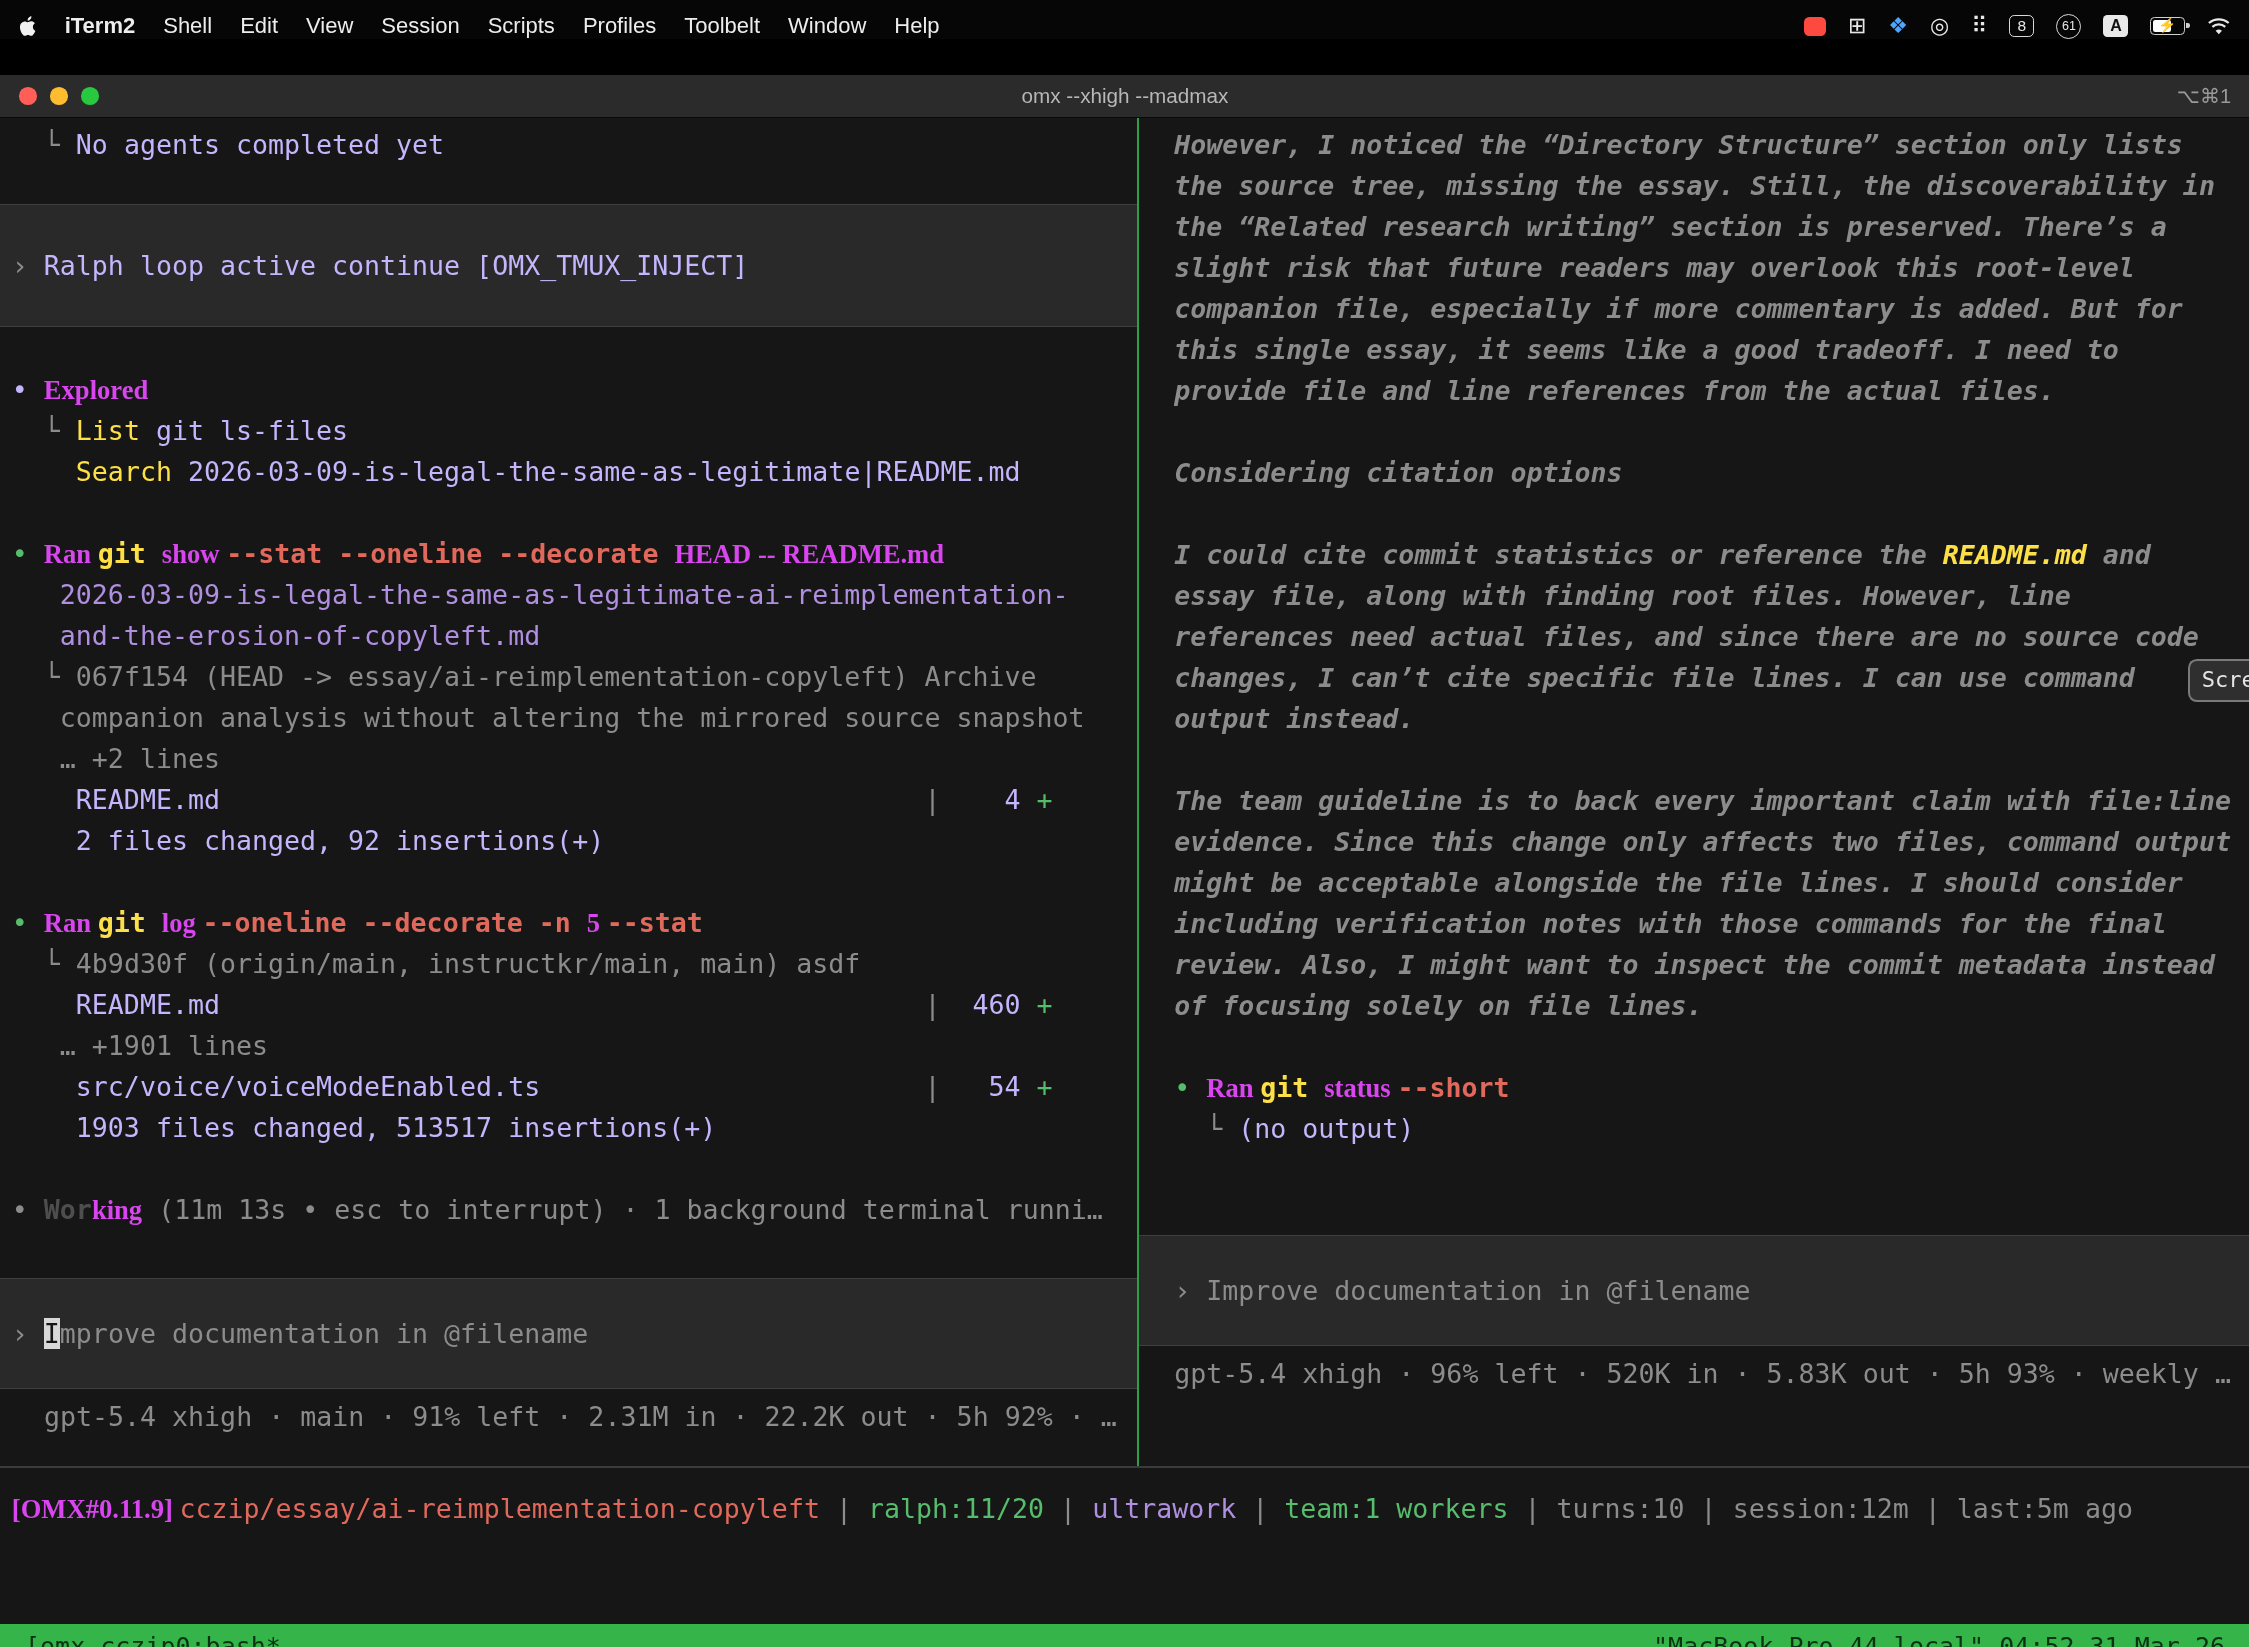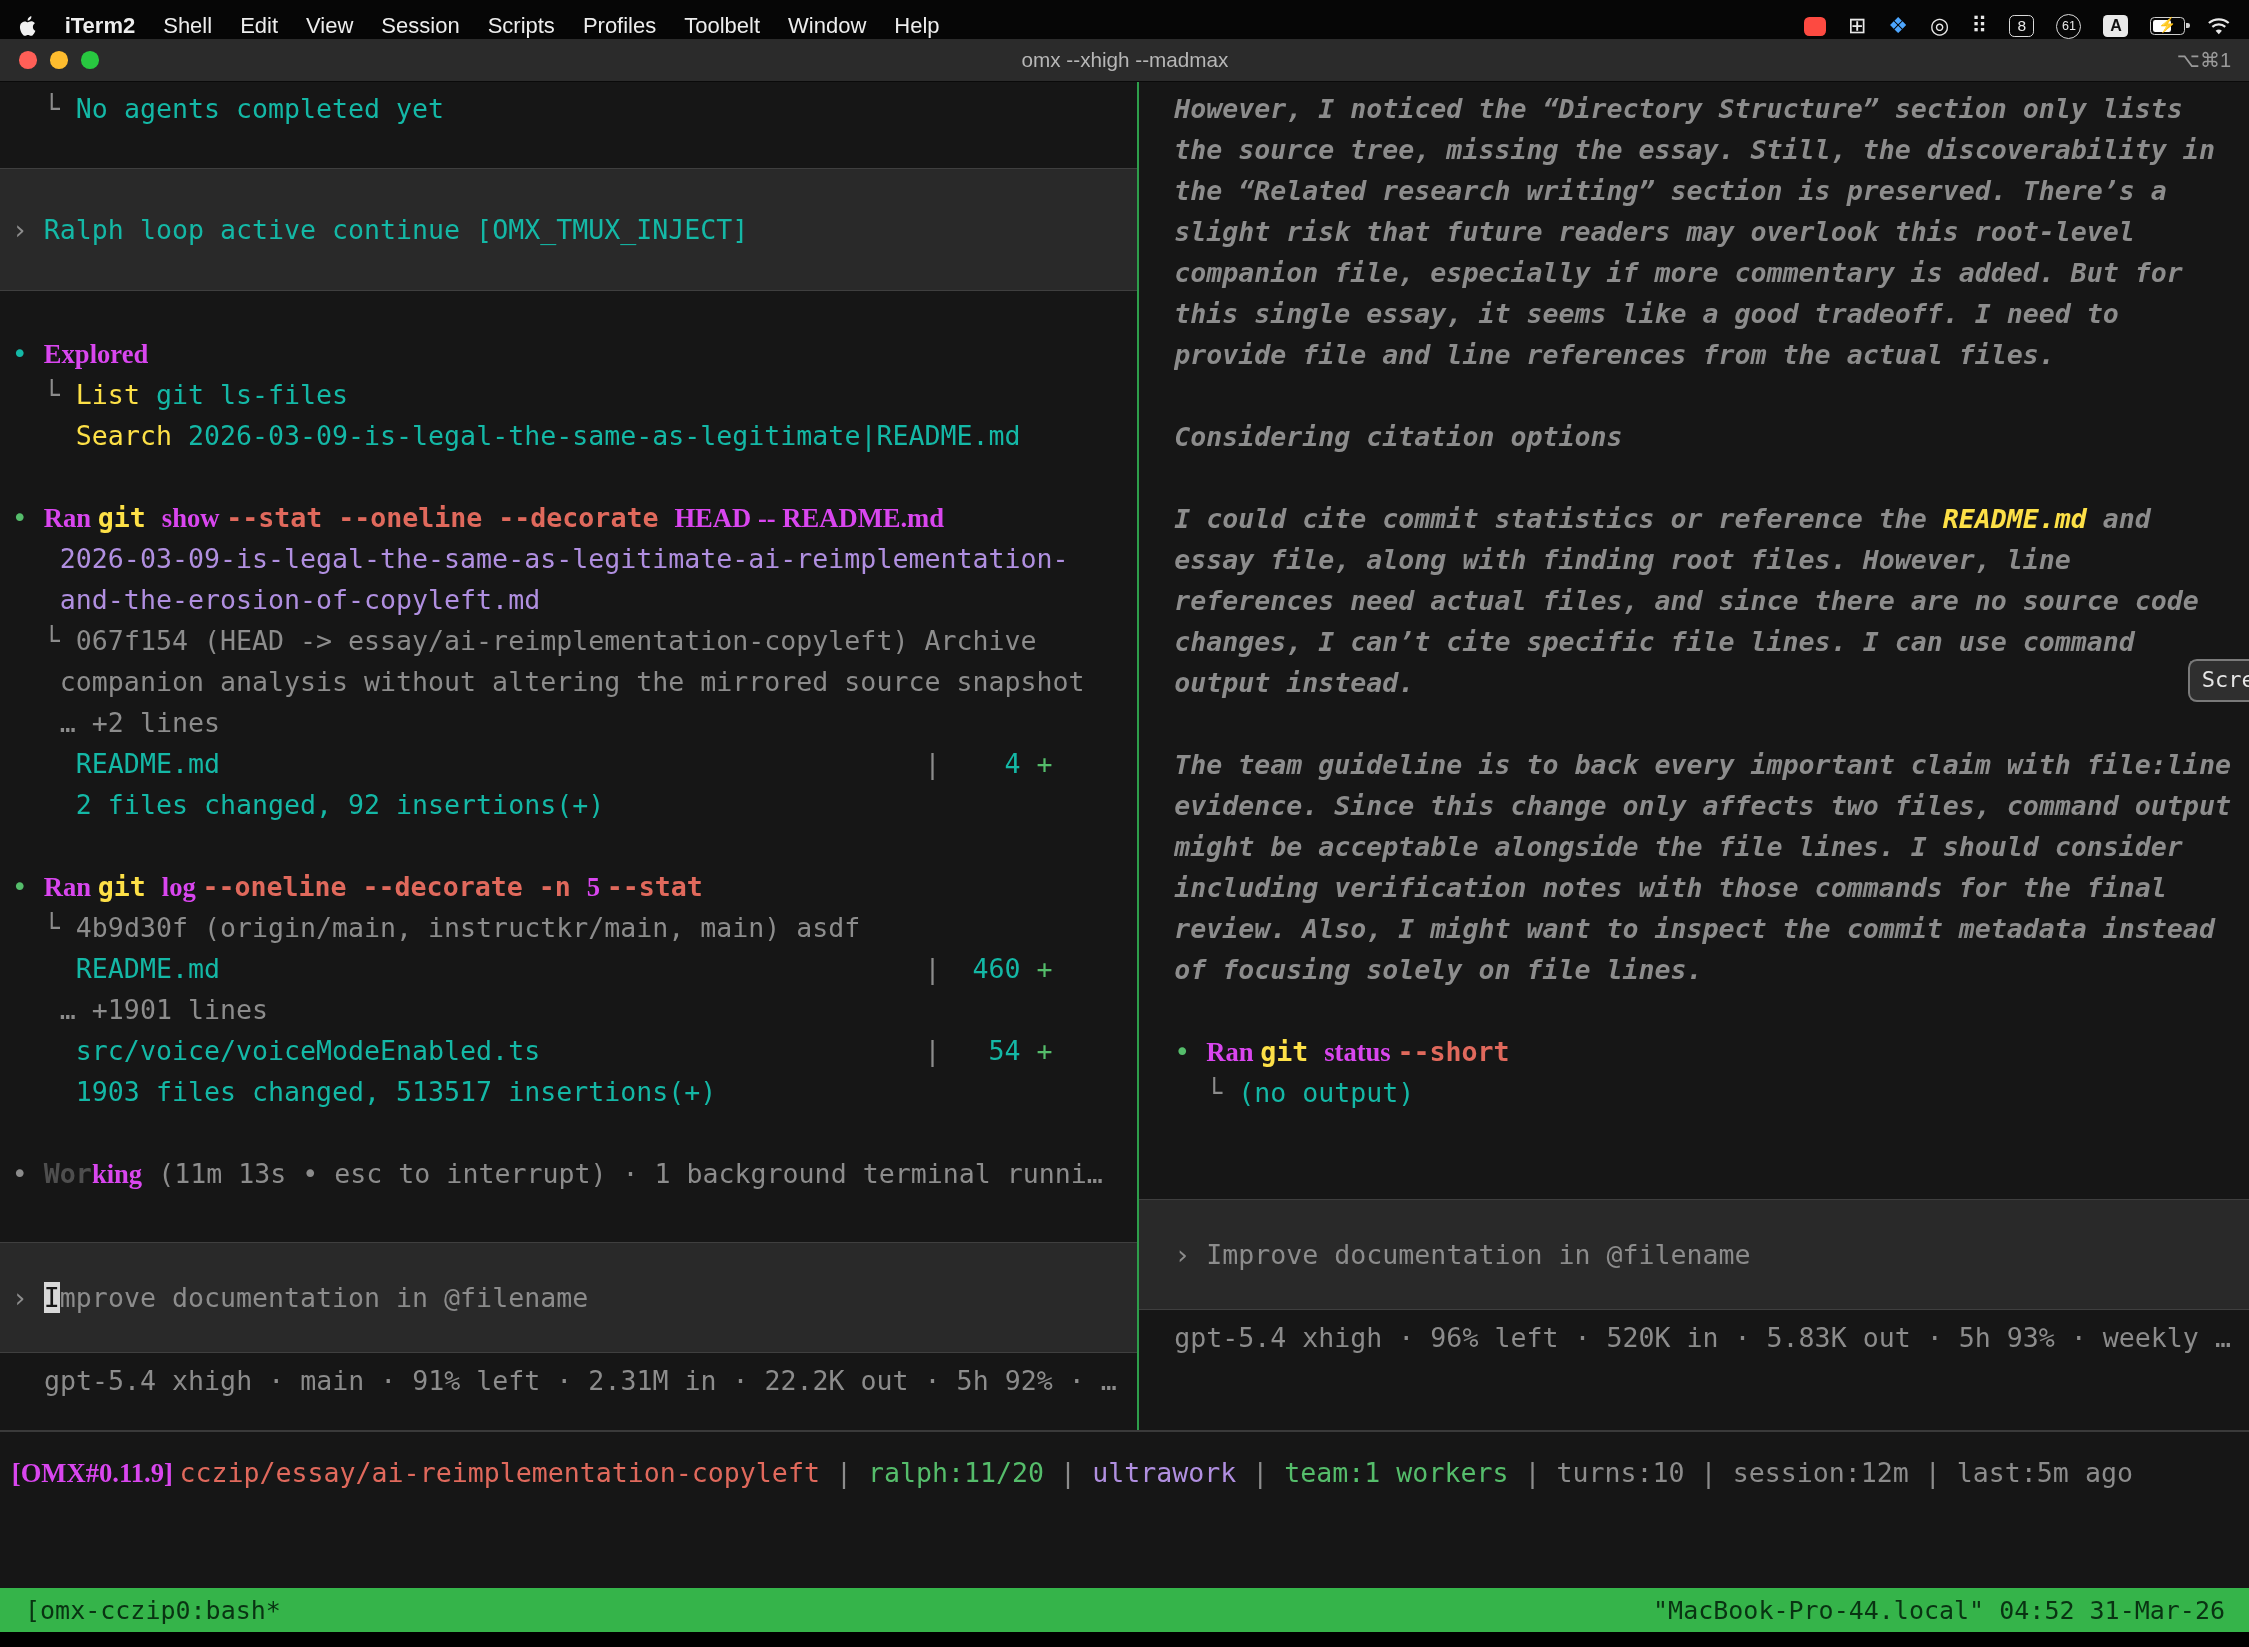--- a/index.html
+++ b/index.html
@@ -23,41 +23,41 @@
   .ic.inputsrc { width:25px; height:22px; background:#e9e9e9; color:#111; border-radius:4.4px;
                  font-size:16px; font-weight:700; }
   .ic.battery { position:relative; width:35px; height:17.7px; border:1.5px solid #cfcfcf; border-radius:4.4px; }
   .battery .bfill { position:absolute; left:1.5px; top:1.5px; bottom:1.5px; width:17.7px; background:#fff; border-radius:2.2px; }
   .battery .bnub { position:absolute; right:-5.2px; top:4.4px; width:3.7px; height:5.9px; background:#cfcfcf; border-radius:0 2.2px 2.2px 0; }
   .battery .bolt { position:absolute; left:7.4px; top:-2.2px; font-size:14.8px; color:#060606; }
 
   
   .title-bar { height:43px; background:#2b2b2b; border-bottom:1.5px solid #0a0a0a;
                display:flex; align-items:center; position:relative;
-               font-family:"Liberation Sans", sans-serif; }
+               font-family:"Liberation Sans", sans-serif;margin-top:36px; }
   .traffic { display:flex; gap:13.3px; padding-left:19px; z-index:2; }
   .tl { width:17.7px; height:17.7px; border-radius:50%; }
   .tl.red { background:#ff5f57; } .tl.yellow { background:#febc2e; } .tl.green { background:#28c840; }
   .win-title { position:absolute; left:0; right:0; text-align:center; color:#b7b7b7; font-size:20.7px; }
   .win-shortcut { margin-left:auto; padding-right:19px; color:#9a9a9a; font-size:20px; z-index:2; }
 
   
   .term { height:1550px; background:#161616; display:flex; flex-direction:column; }
   .panes { display:flex; height:1348px; overflow:hidden; }
   .pane { overflow:hidden; }
   .pane.left { width:1137px; }
   .divider { width:2.2px; background:#2e9e4b; }
   .pane.right { flex:1; }
 
   .tline { height:41px; line-height:41px; font-size:26.6px; white-space:pre;
            color:#d8d8d8; overflow:hidden; }
   .lines { padding:0 11.8px; }
   .pane.right .lines { padding:0 11.8px 0 35px; }
 
-  .w { color:#14b8a6; } .w.b { color:#d946ef;font-family:Liberation Serif, serif; }
+  .w { color:#c4b5fd; } .w.b { color:#d946ef;font-family:Liberation Serif, serif; }
   .b { font-weight:700; }
   .dim { color:#8c8c8c; }
   .dim2 { color:#4e4e4e; }
   .blue { color:#fde047; }
   .red { color:#e0695c; }
   .grn { color:#55bd6b; }
   .vio { color:#b08fe0; }
   .it { font-style:italic;font-weight:bold; }
 
   .mt-top { margin-top:5.9px; }

